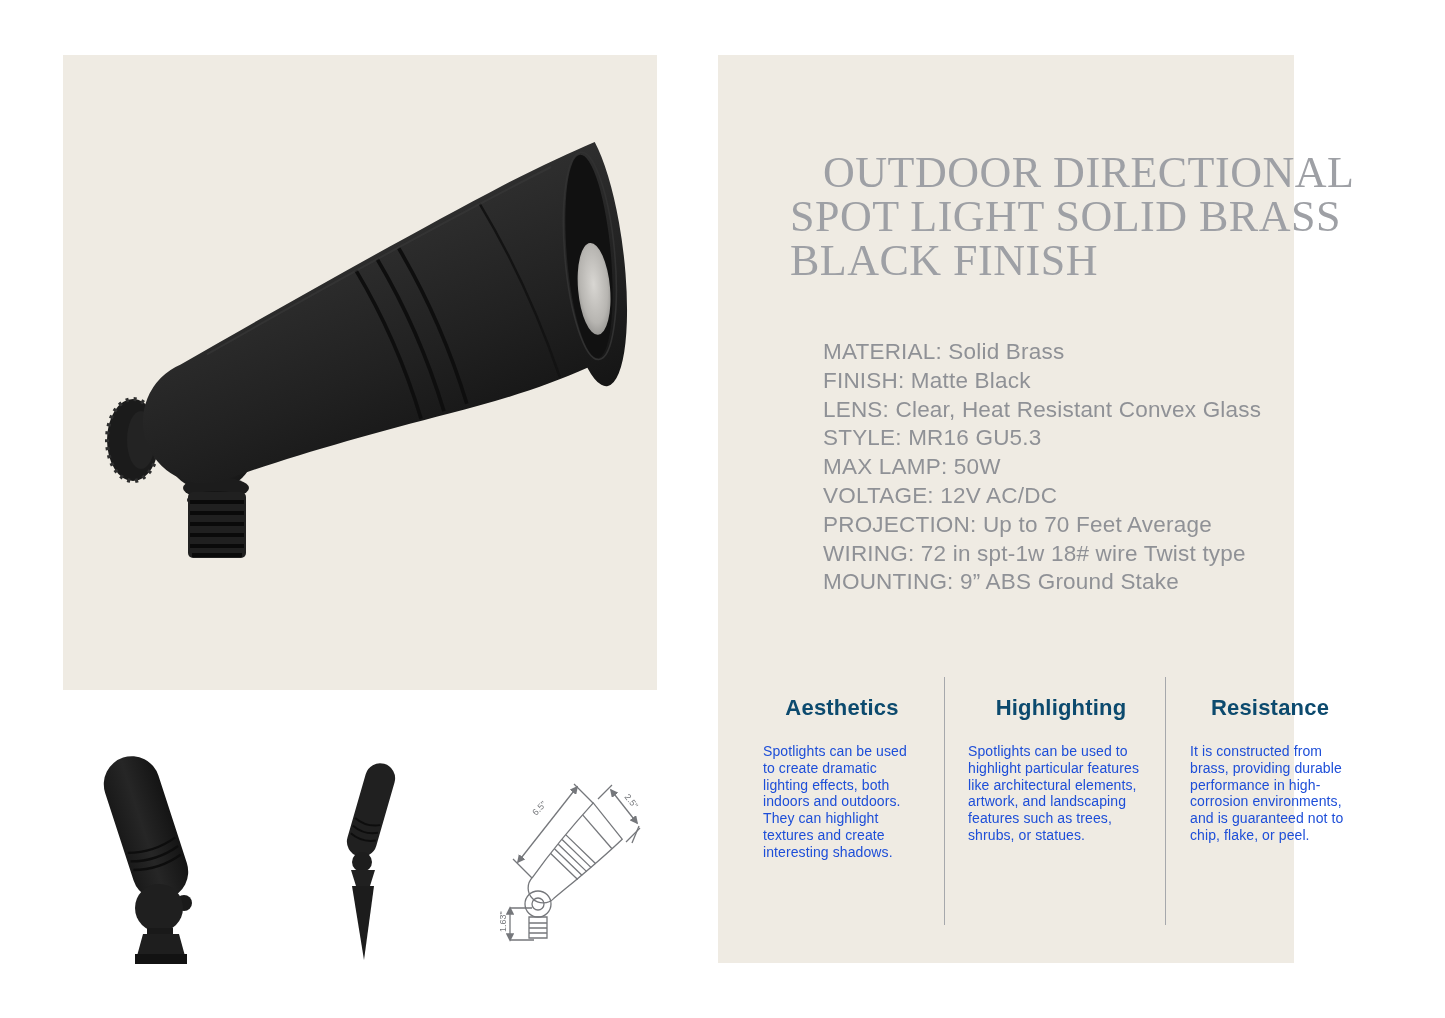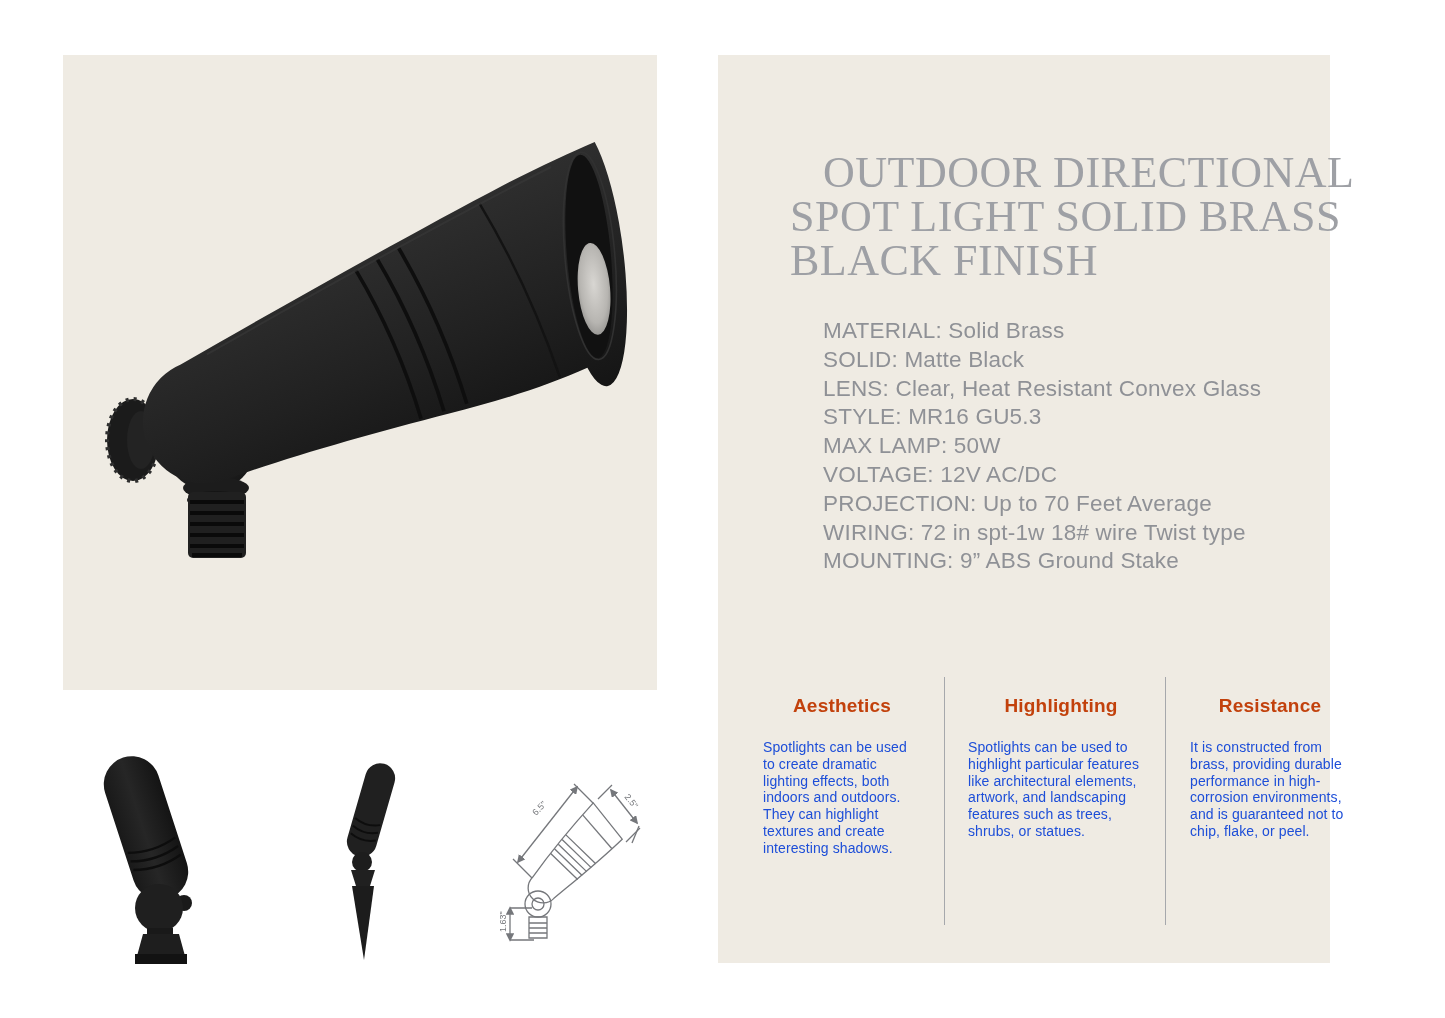--- a/index.html
+++ b/index.html
@@ -4,50 +4,50 @@
 <style>
   html,body { margin:0; padding:0; }
   body {
     width:1445px; height:1018px; position:relative;
     background:#ffffff;
     font-family:"Liberation Sans", sans-serif;
     overflow:hidden;
   }
   .panel { position:absolute; background:#EFEBE3; }
   .left-panel  { left:63px;  top:55px; width:594px; height:635px; }
-  .right-panel { left:718px; top:55px; width:576px; height:908px;padding-left:36px; }
+  .right-panel { left:718px; top:55px; width:576px; height:908px; }
 
   .main-photo { position:absolute; left:25px; top:85px; width:560px; height:420px; }
 
   .thumb { position:absolute; }
   .thumb1 { left:100px; top:750px; width:92px;  height:215px; }
   .thumb2 { left:340px; top:762px; width:62px;  height:202px; }
   .thumb3 { left:498px; top:762px; width:182px; height:202px; }
   .thumb svg { width:100%; height:100%; display:block; }
 
   .title {
     position:absolute; left:72px; top:96px; width:570px; margin:0;
     font-family:"Liberation Serif", serif; font-weight:400;
     font-size:44px; line-height:44px; color:#9EA0A5; letter-spacing:.5px;
   }
   .title span { display:block; }
   .title .t1 { padding-left:33px; }
 
   .specs {
-    position:absolute; left:105px; top:262px; margin:0; padding:0; list-style:none;
+    position:absolute; left:105px; top:283px; margin:0; padding:0; list-style:none;
     font-size:22.5px; line-height:28.8px; color:#8F9196; letter-spacing:.2px;
   }
 
   .features { position:absolute; left:0; top:620px; width:100%; height:250px; }
   .vdiv { position:absolute; top:2px; width:1px; height:248px; background:#A6A8AC; }
   .vdiv1 { left:226px; }
   .vdiv2 { left:447px; }
   .col { position:absolute; top:0; }
-  .col h3 { margin:20px 0 22px; text-align:center; font-size:19px; font-weight:bold;
-            color:#c2410c; letter-spacing:.2px; }
+  .col h3 { margin:20px 0 22px; text-align:center; font-size:22px; font-weight:bold;
+            color:#0c4a6e; letter-spacing:.2px; }
   .col p  { margin:0; font-size:14px; line-height:16.8px; color:#1d4ed8; letter-spacing:.1px; }
   .col1 { left:45px;  width:158px; }
   .col2 { left:250px; width:186px; }
   .col3 { left:472px; width:160px; }
 
   .ddim { font-size:9px; fill:#75777B; font-family:"Liberation Sans", sans-serif; }
 </style>
 </head>
 <body>
 
@@ -175,21 +175,21 @@
   <section class="panel right-panel">
 
     <h1 class="title">
       <span class="t1">OUTDOOR DIRECTIONAL</span>
       <span class="t2">SPOT LIGHT SOLID BRASS</span>
       <span class="t3">BLACK FINISH</span>
     </h1>
 
     <ul class="specs">
       <li>MATERIAL: Solid Brass</li>
-      <li>SOLID: Matte Black</li>
+      <li>FINISH: Matte Black</li>
       <li>LENS: Clear, Heat Resistant Convex Glass</li>
       <li>STYLE: MR16 GU5.3</li>
       <li>MAX LAMP: 50W</li>
       <li>VOLTAGE: 12V AC/DC</li>
       <li>PROJECTION: Up to 70 Feet Average</li>
       <li>WIRING: 72 in spt-1w 18# wire Twist type</li>
       <li>MOUNTING: 9” ABS Ground Stake</li>
     </ul>
 
     <div class="features">

